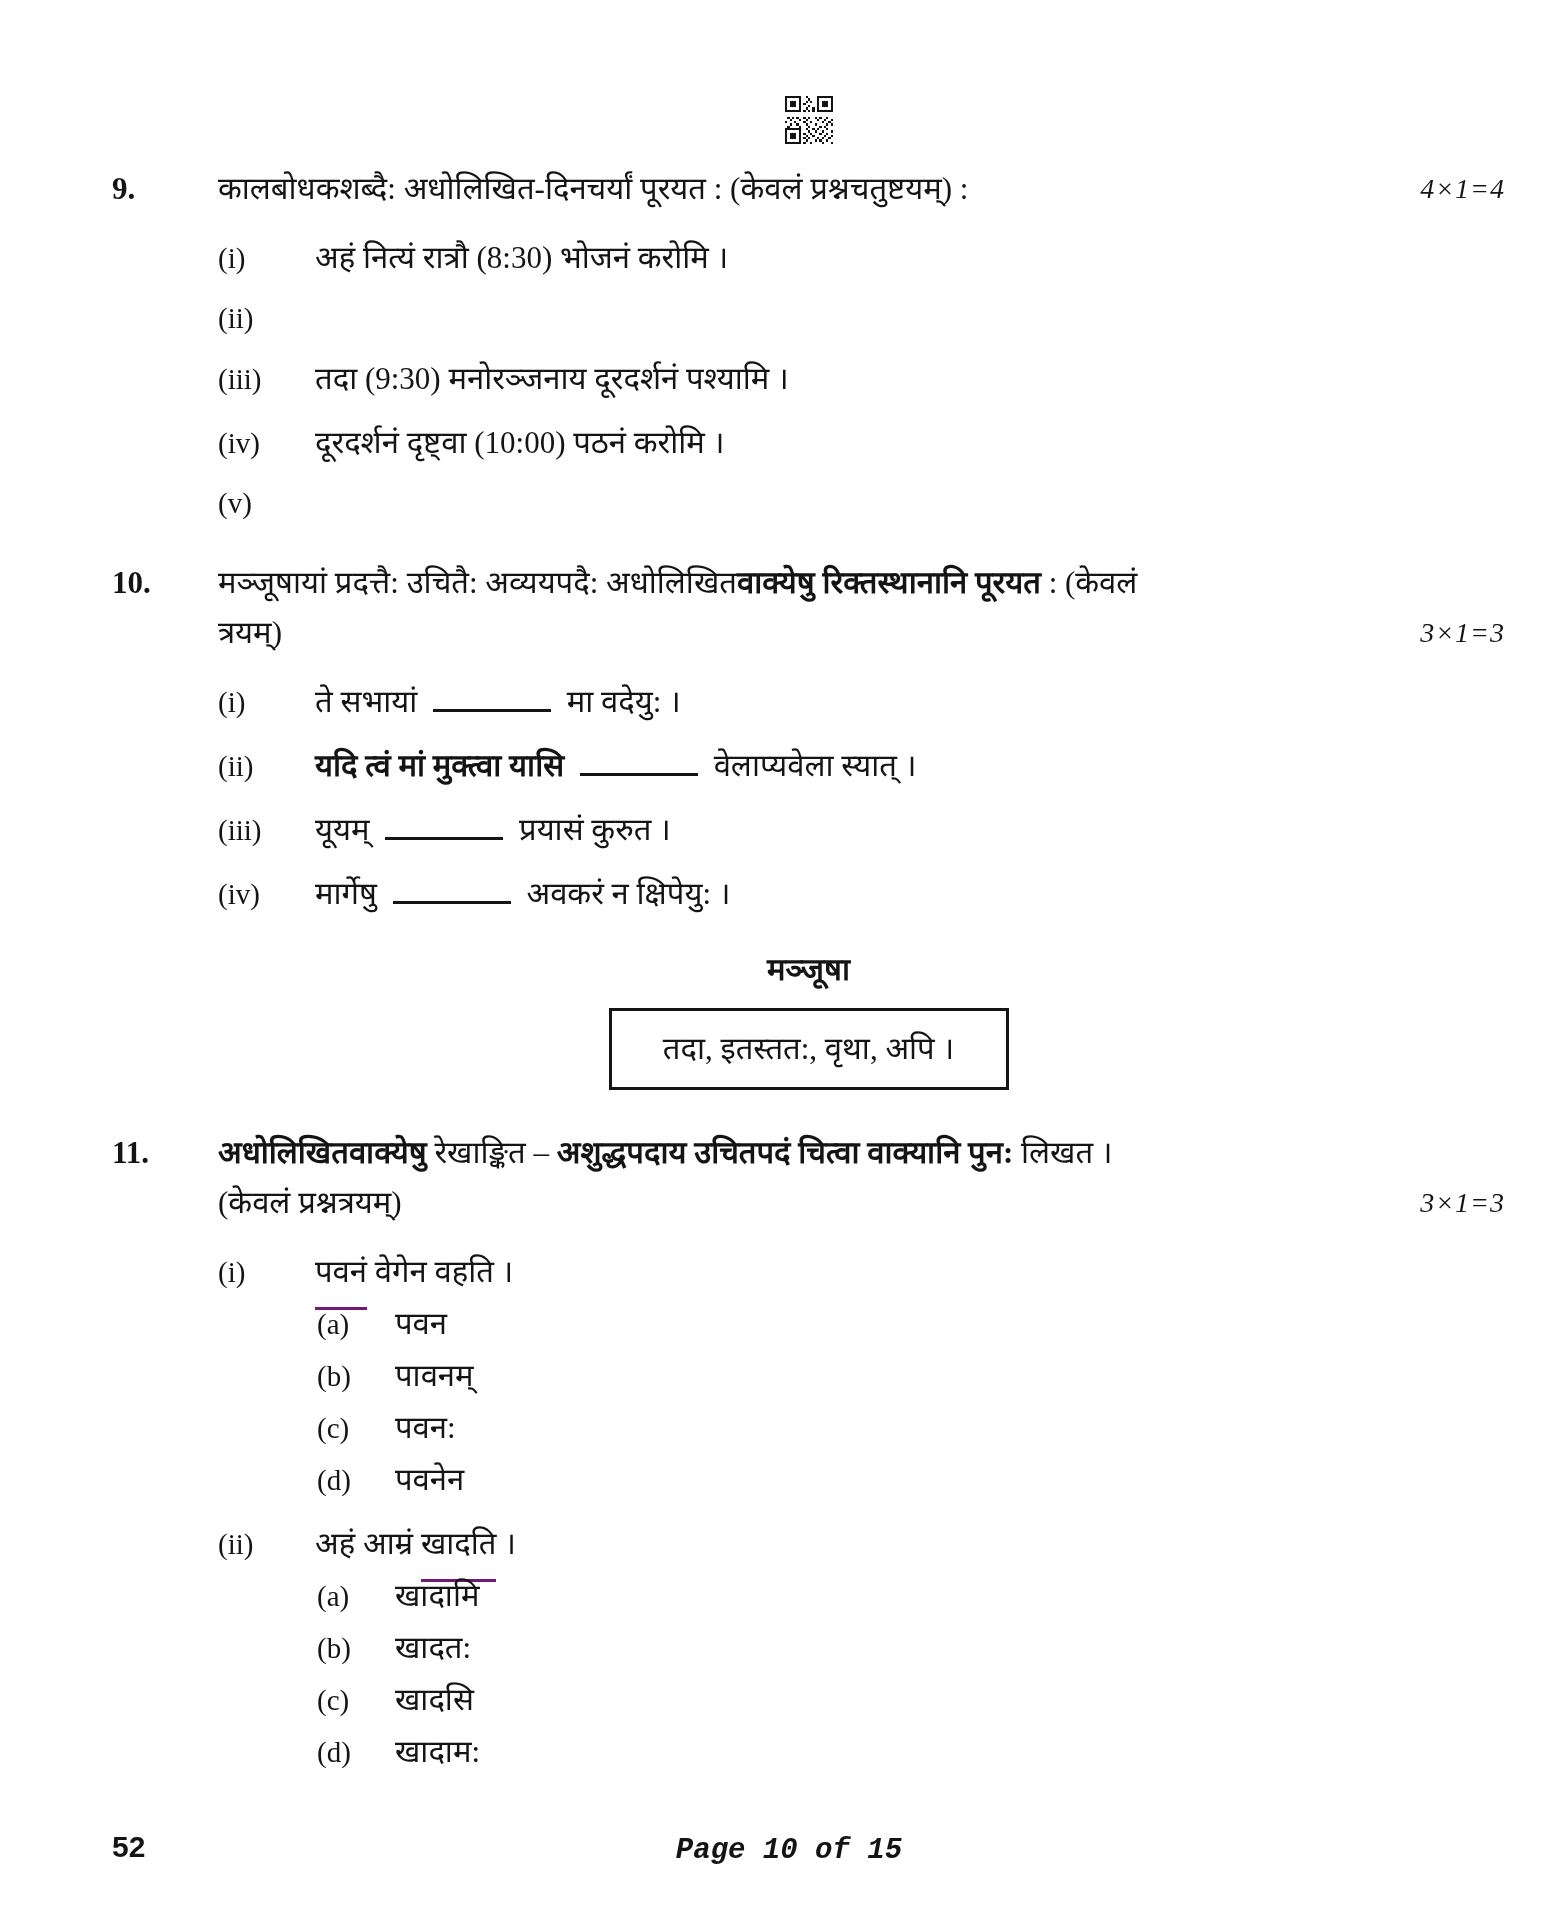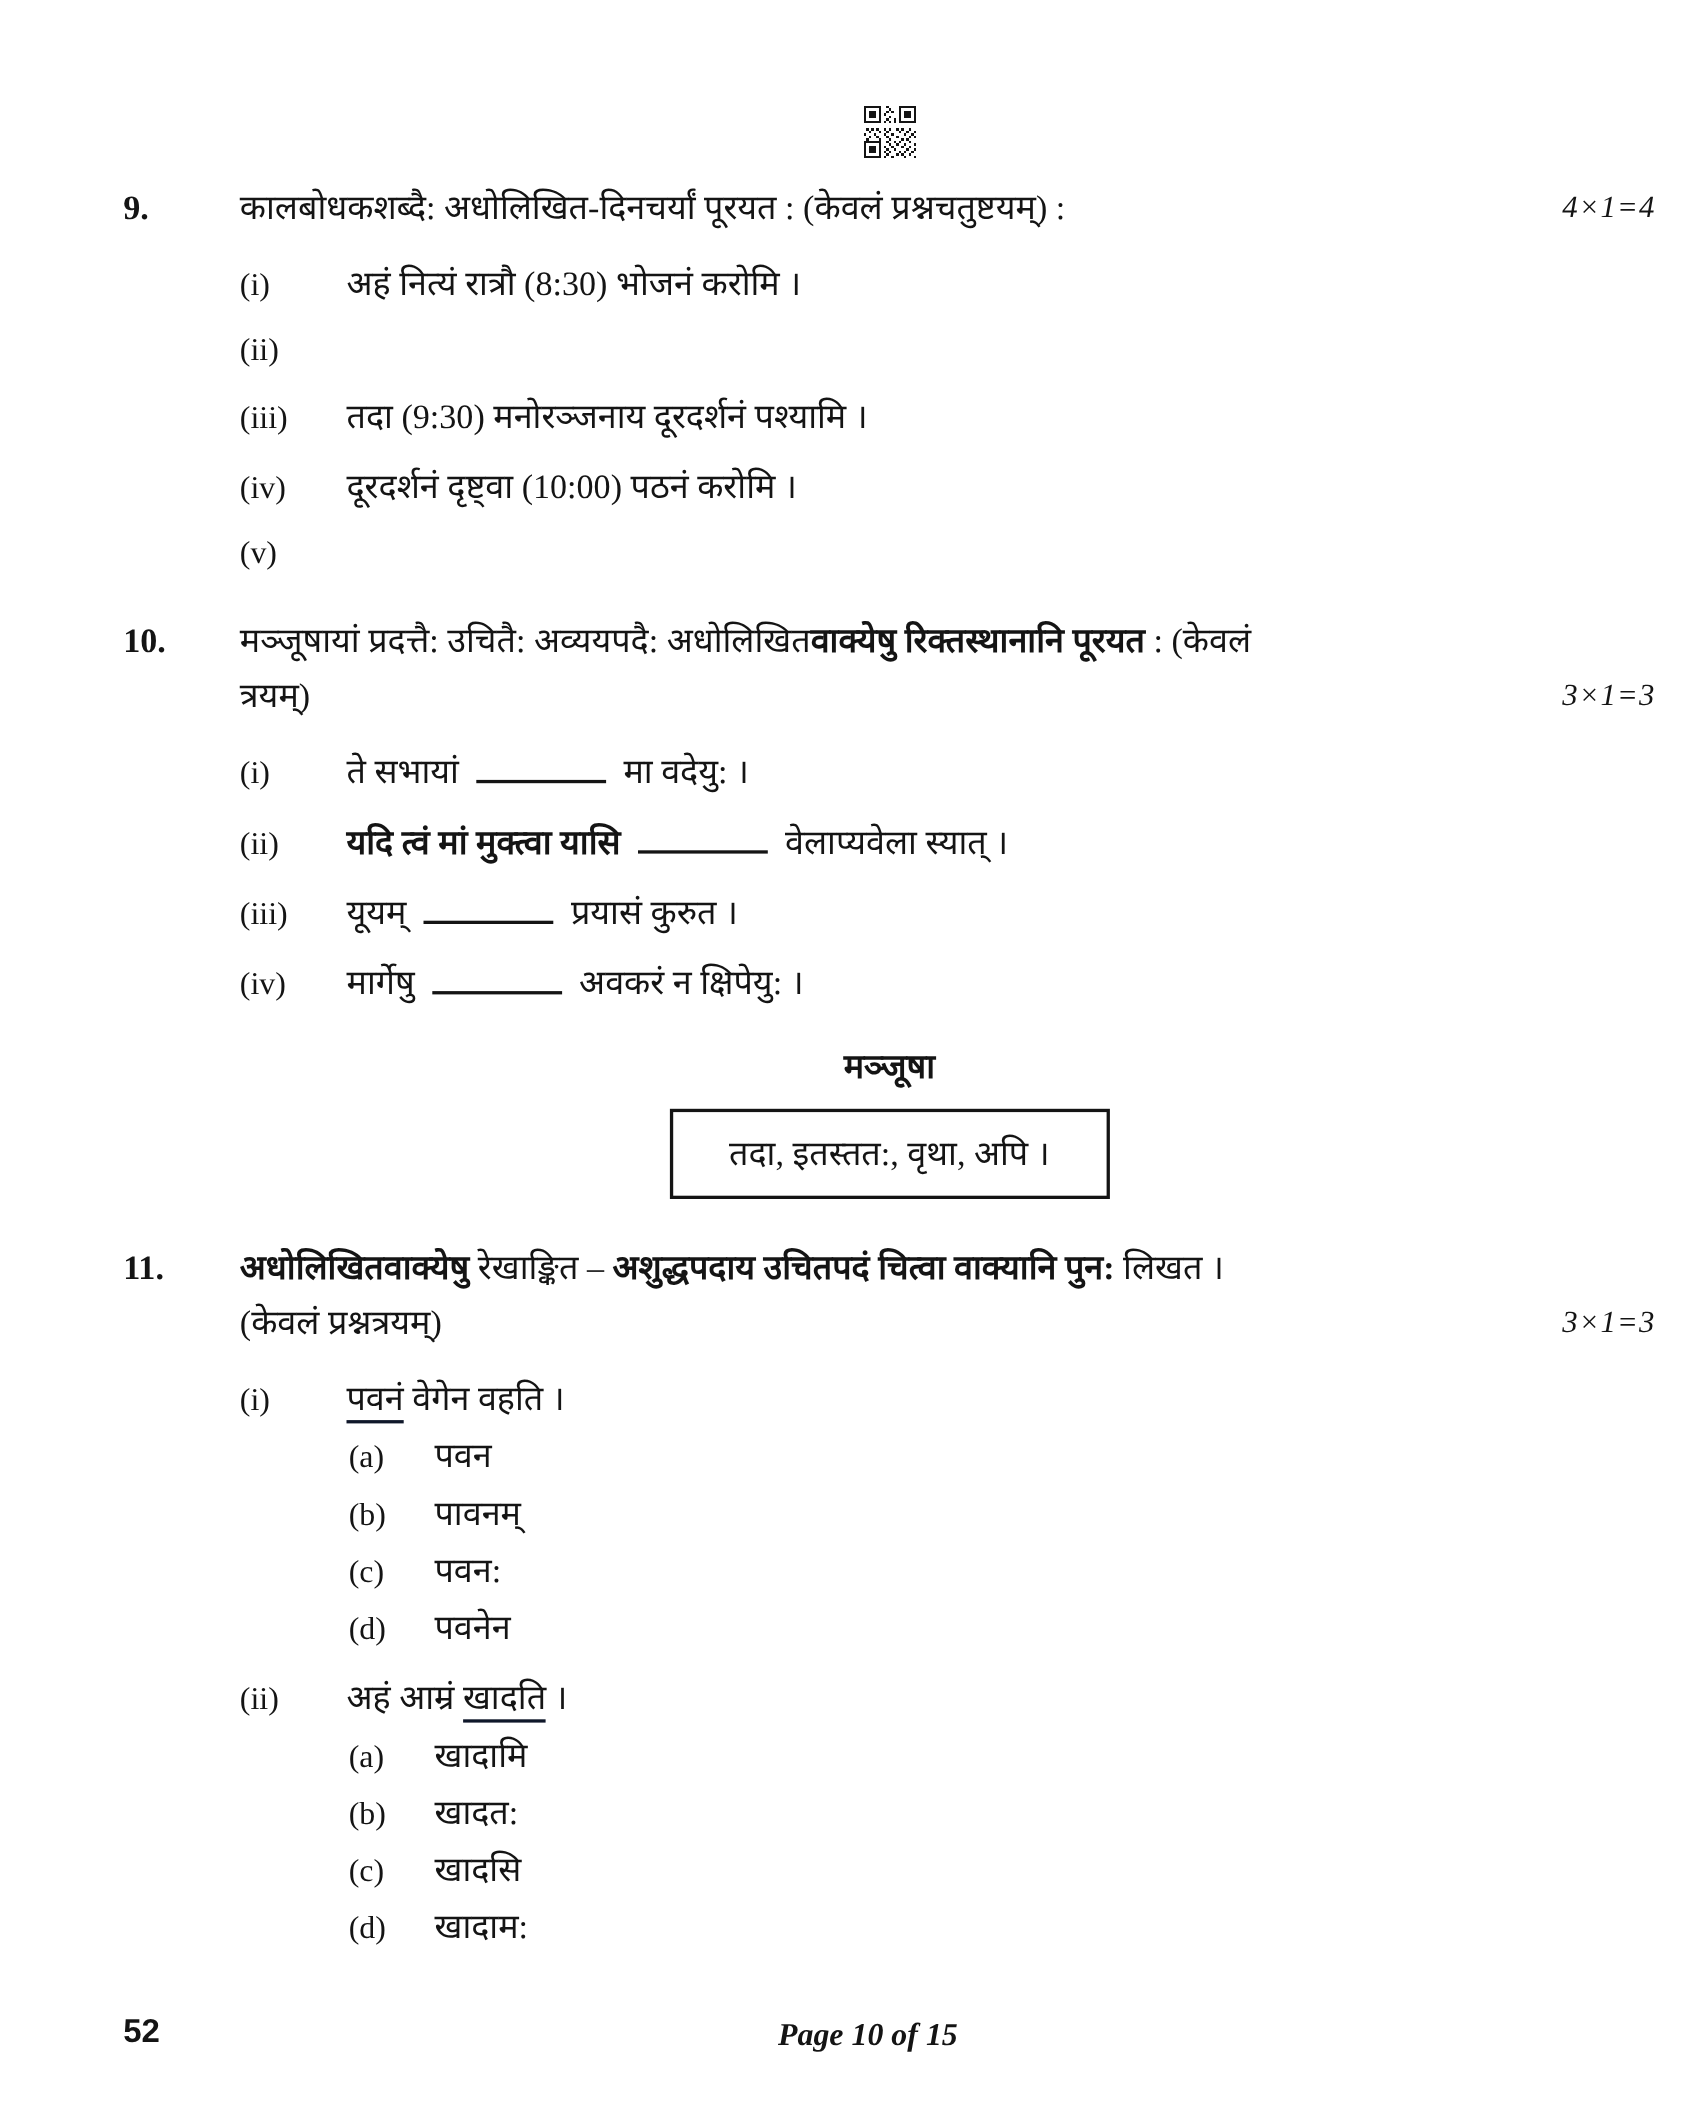--- a/index.html
+++ b/index.html
@@ -14,41 +14,41 @@
   }
   .qr{margin:96px auto 0;width:48px;height:48px;}
   .qr svg{display:block;width:48px;height:48px;}
 
   .q{display:grid;grid-template-columns:106px 1fr;margin-top:38px;}
   .q:first-child{margin-top:20px;}
   .q-num{font-weight:700;font-size:31px;line-height:50px;}
   .q-head-line{display:flex;align-items:baseline;font-size:31px;line-height:50px;text-align:right;}
   .seg{white-space:pre-wrap;}
   .b{font-weight:700;}
-  .u{border-bottom:3px solid #0f172a;padding-bottom:2px;font-family:Liberation Serif, serif;}
+  .u{border-bottom:3px solid #701a75;padding-bottom:18px;font-family:Liberation Serif, serif;}
   .marks{margin-left:auto;font-style:italic;font-size:28px;letter-spacing:1px;align-self:flex-end;}
 
   .item{margin-top:24px;}
   .item-row{display:flex;align-items:baseline;}
   .item-label{flex:0 0 97px;font-size:29px;}
   .item-text{font-size:31px;line-height:40px;}
   .blank{display:inline-block;width:118px;height:6px;border-bottom:3px solid #141414;margin:0 8px;}
 
   .options{margin-left:99px;}
   .option{display:flex;align-items:baseline;margin-top:12px;}
   .option-label{flex:0 0 78px;font-size:29px;}
   .option-text{font-size:31px;line-height:40px;}
 
   .manjusha{margin:34px auto 0;width:400px;text-align:center;}
   .manjusha-title{font-size:31px;font-weight:700;line-height:44px;}
   .manjusha-box{margin-top:16px;border:3px solid #141414;padding:16px 8px;font-size:31px;line-height:44px;box-sizing:border-box;}
 
   .footer{position:absolute;left:0;right:0;top:1830px;height:50px;}
   .footer-left{position:absolute;left:112px;top:0;font-family:"Liberation Sans","DejaVu Sans",sans-serif;font-weight:700;font-size:30px;}
-  .footer-center{position:absolute;left:51%;transform:translateX(-50%);top:4px;font-family:Liberation Serif, serif;font-style:italic;font-weight:700;font-size:29px;}
+  .footer-center{position:absolute;left:51%;transform:translateX(-50%);top:4px;font-family:Liberation Mono, monospace;font-style:italic;font-weight:700;font-size:29px;}
 </style>
 </head>
 <body>
 
 <div class="sheet">
 
   <div class="qr">
     <svg viewBox="0 0 21 21" shape-rendering="crispEdges">
       <rect x="0" y="0" width="21" height="21" fill="#fff"></rect>
       <g fill="#141414">

